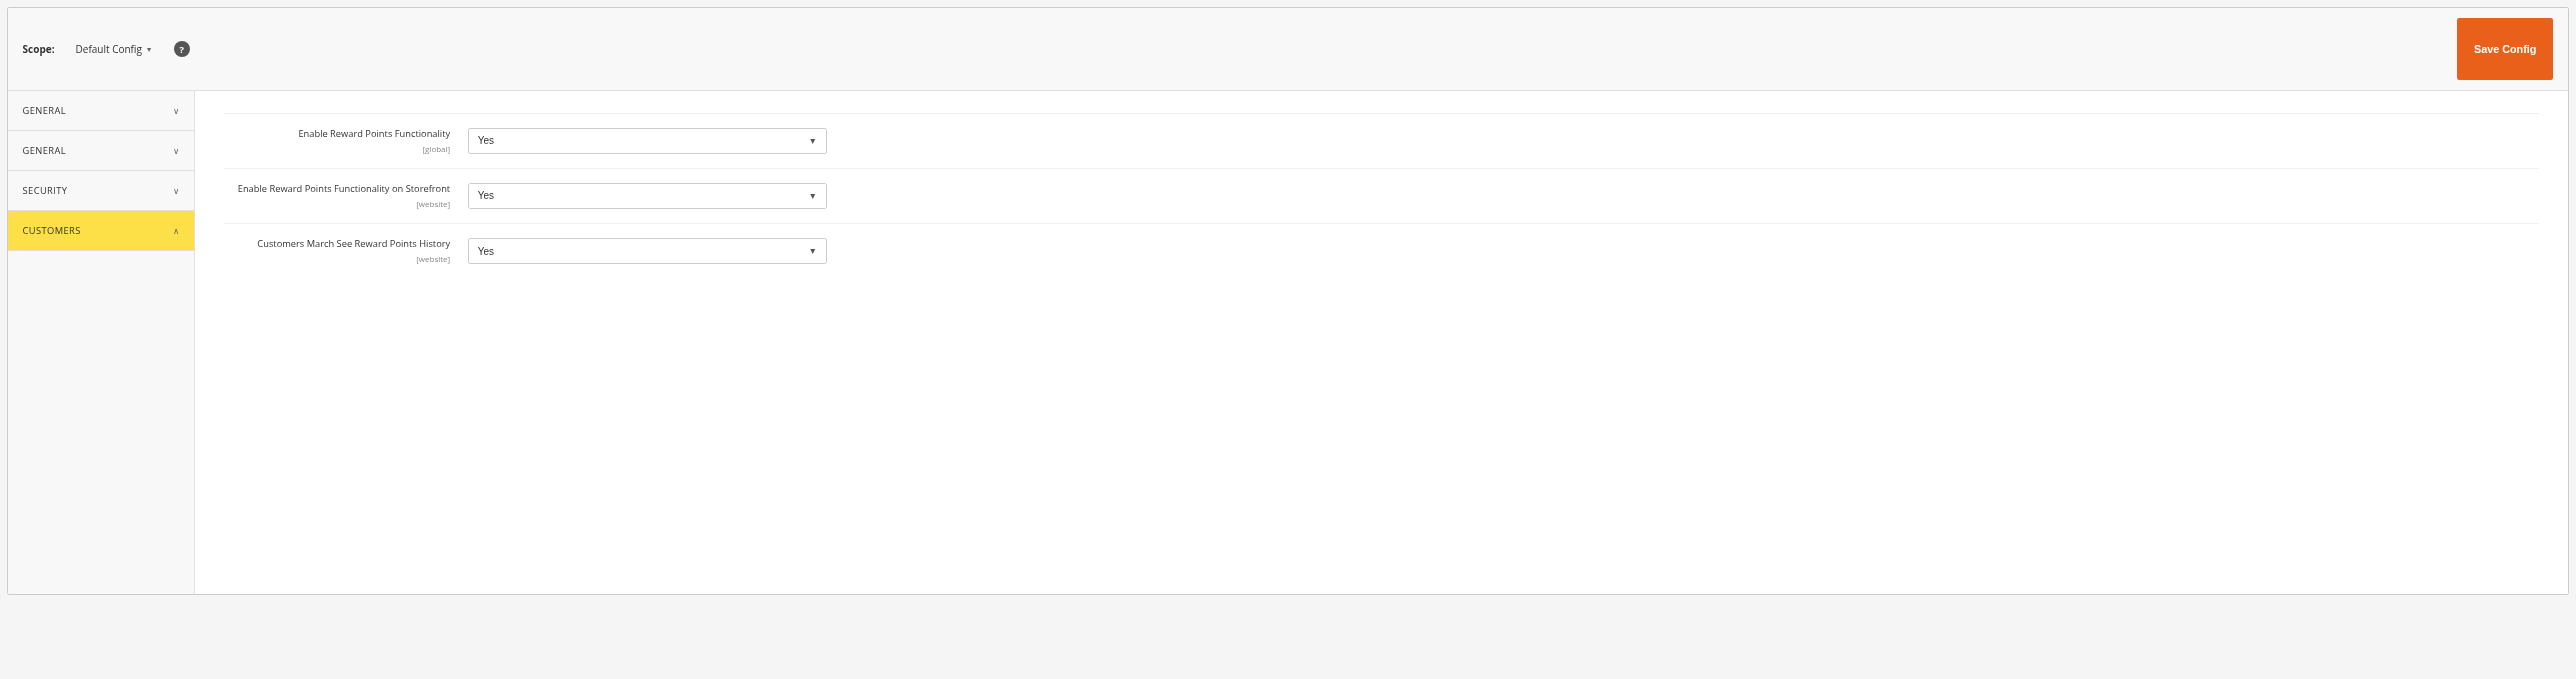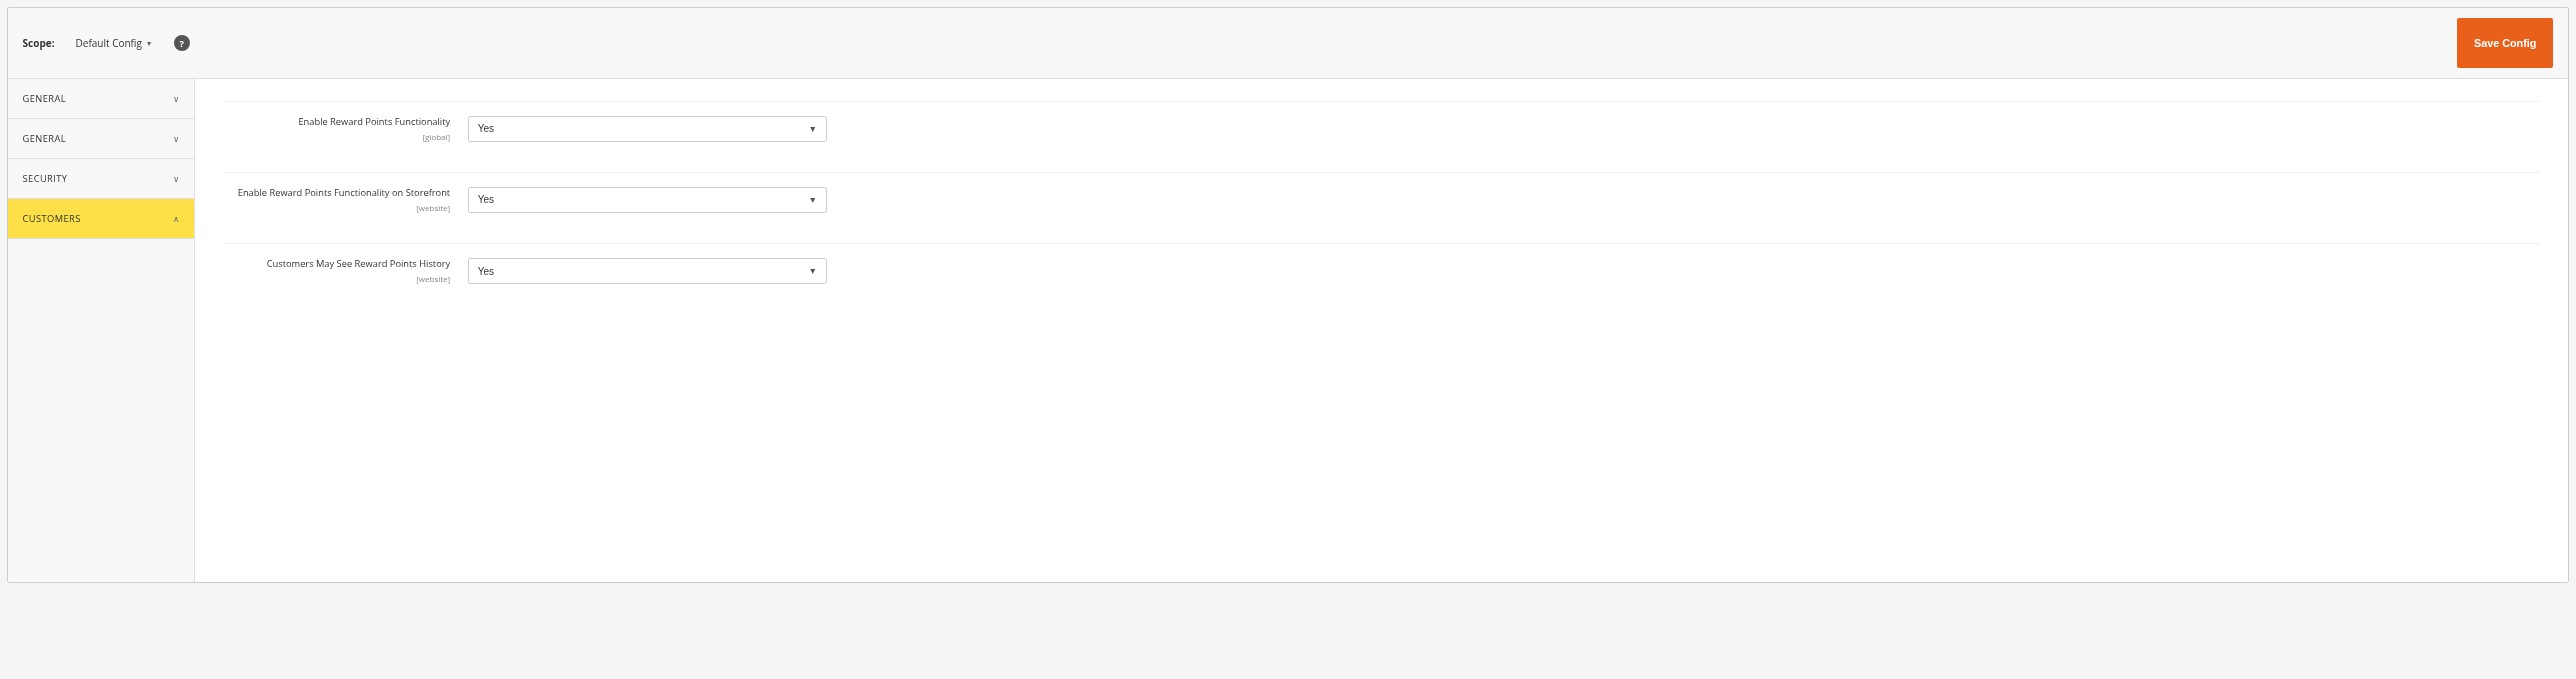--- a/index.html
+++ b/index.html
@@ -58,21 +58,21 @@
       align-items: center;
       justify-content: center;
       font-size: 9.3px;
       font-weight: 700;
       cursor: pointer;
     }
     .save-config-btn {
       background: #e8601a;
       color: #fff;
       border: none;
-      padding: 19px 17px;
+      padding: 25px 17px;
       font-size: 10.8px;
       font-weight: 700;
       border-radius: 2.2px;
       cursor: pointer;
     }
     
     .main-content {
       display: flex;
       min-height: 503px;
     }
@@ -130,21 +130,21 @@
       align-items: center;
       justify-content: center;
       cursor: pointer;
       font-size: 10px;
       color: #666;
     }
     
     .form-rows {
       display: flex;
       flex-direction: column;
-      gap: 16px;
+      gap: 0;
     }
     .form-row {
       display: flex;
       align-items: center;
       padding: 13px 0;
       border-top: 0.7px solid #f0f0f0;
     }
     .form-row-label {
       width: 244px;
       text-align: right;
@@ -265,21 +265,21 @@
                 <option value="Yes">Yes</option>
                 <option value="No">No</option>
               </select>
               <span class="select-arrow">▼</span>
             </div>
           </div>
         </div>
 
         <div class="form-row">
           <div class="form-row-label">
-            <span>Customers May See Reward Points History</span>
+            <span>Customers March See Reward Points History</span>
             <span class="scope-tag">[website]</span>
           </div>
           <div class="form-row-control">
             <div class="form-select-wrapper">
               <select class="form-select">
                 <option value="Yes">Yes</option>
                 <option value="No">No</option>
               </select>
               <span class="select-arrow">▼</span>
             </div>

